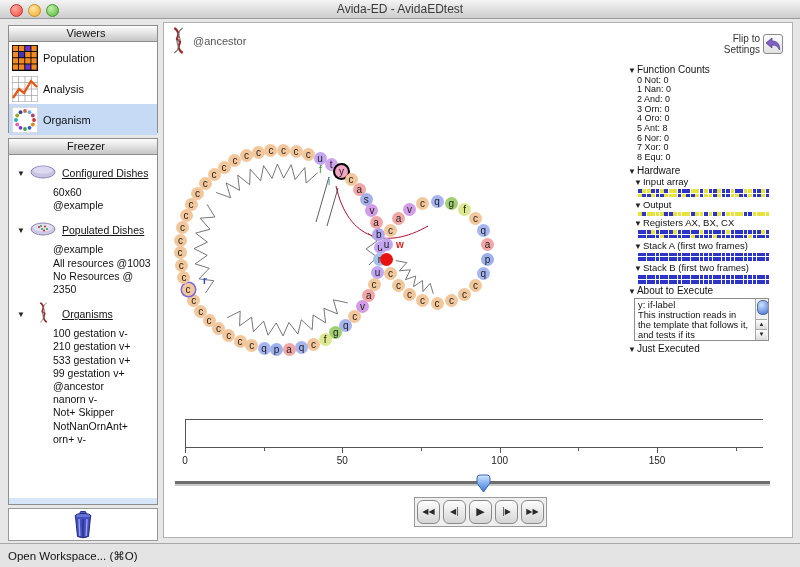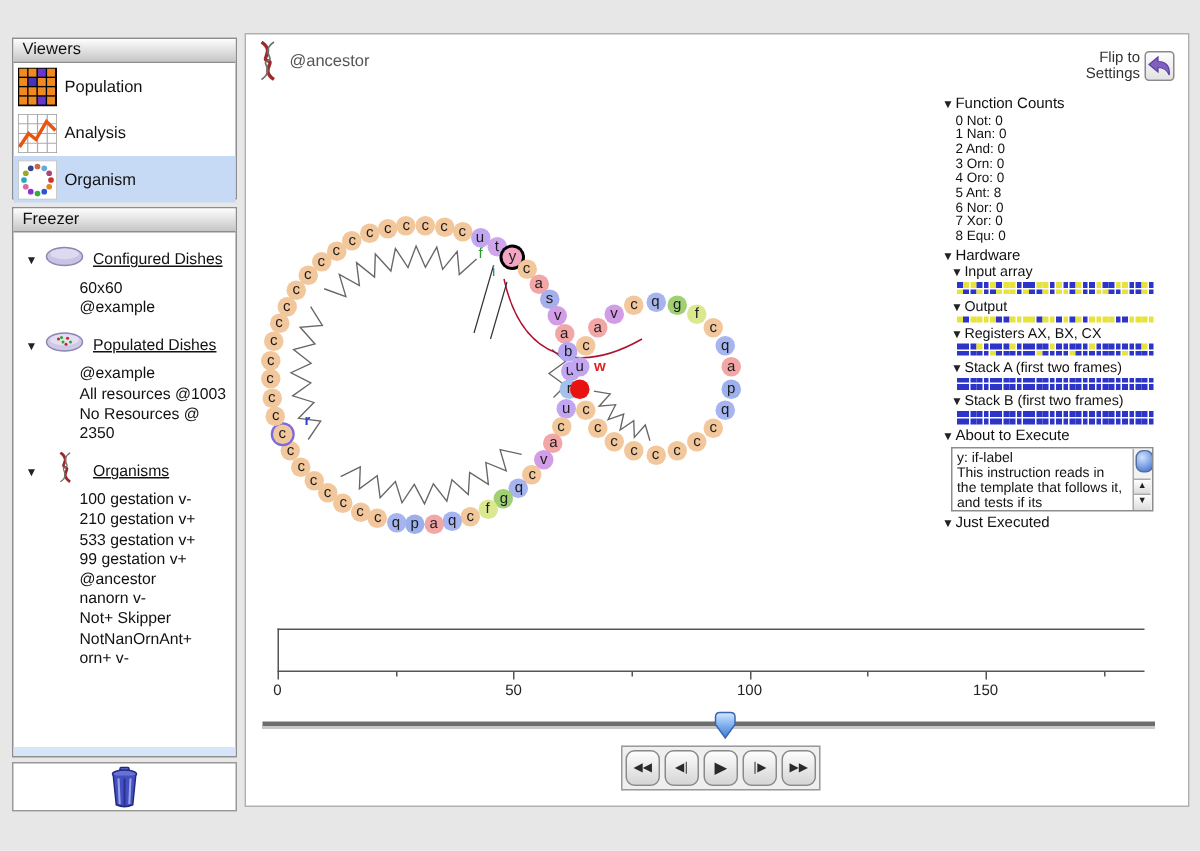--- a/index.html
+++ b/index.html
@@ -9,21 +9,21 @@
   .titlebar{position:absolute;left:0;top:0;width:800px;height:18px;
     background:linear-gradient(#f4f4f4,#cdcdcd);border-bottom:1px solid #9a9a9a;}
   .light{position:absolute;top:3.5px;width:11px;height:11px;border-radius:50%;}
   .light.red{left:10px;background:radial-gradient(circle at 35% 30%,#ffa9a0,#ee4a41);border:1px solid #c8352e;}
   .light.yellow{left:28px;background:radial-gradient(circle at 35% 30%,#ffe9a8,#f5a623);border:1px solid #cf8c1d;}
   .light.green{left:46px;background:radial-gradient(circle at 35% 30%,#c4f0a8,#53b438);border:1px solid #46962f;}
   .wtitle{position:absolute;left:0;top:2px;width:100%;text-align:center;font-size:12px;color:#3a3a3a;}
   
   .panel{position:absolute;left:8px;width:150px;background:#fff;border:1px solid #8d8d8d;box-sizing:border-box;}
   .panel-header{height:16px;background:linear-gradient(#fdfdfd,#c6c6c6);border-bottom:1px solid #8d8d8d;
-    font-size:11px;color:#111;padding:1px 0 0 6px;box-sizing:border-box;}
+    font-size:11px;color:#111;padding:1px 0 0 6px;box-sizing:border-box;text-align:center;}
   #viewers-panel{top:25px;height:108px;}
   #freezer-panel{top:138px;height:367px;}
   .viewer-item{height:31px;display:flex;align-items:center;padding-left:3px;}
   .viewer-item.sel{background:#c6daf5;}
   .viewer-item .vicon{width:26px;height:26px;flex:0 0 26px;}
   .viewer-item .vlabel{font-size:11px;color:#111;margin-left:5px;}
   .fz-group{display:flex;align-items:center;margin-top:7px;height:22px;}
   .fz-tri{width:12px;margin-left:8px;font-size:8px;color:#222;}
   .fz-ico{width:28px;text-align:center;}
   .fz-label{font-size:10.5px;color:#111;margin-left:5px;text-decoration:underline;}
@@ -80,20 +80,26 @@
   .pb-btn{width:23px;height:24px;margin:0 1.5px;border:1px solid #8a8a8a;border-radius:6px;
     background:linear-gradient(#fdfdfd,#d5d5d5);font-size:8px;color:#2a2a2a;text-align:center;
     line-height:22px;padding:0;cursor:pointer;font-family:"DejaVu Sans",sans-serif;}
   .pb-btn.play{font-size:11px;}
 </style>
 </head>
 <body>
 
 <div id="win">
 
+  <div class="titlebar">
+    <span class="light red"></span>
+    <span class="light yellow"></span>
+    <span class="light green"></span>
+    <div class="wtitle">Avida-ED - AvidaEDtest</div>
+  </div>
 
   <div id="viewers-panel" class="panel">
     <div class="panel-header">Viewers</div>
     <div id="viewers-list">
         <div class="viewer-item">
           <span class="vicon"><svg width="26" height="26" viewBox="0 0 26 26">
               <rect width="26" height="26" fill="#000"></rect>
               <rect x="0.8" y="0.8" width="5.3" height="5.3" fill="#f08a1e"></rect>
               <rect x="7" y="0.8" width="5.3" height="5.3" fill="#f08a1e"></rect>
               <rect x="13.200000000000001" y="0.8" width="5.3" height="5.3" fill="#6a35cc"></rect>
@@ -407,14 +413,17 @@
   </div>
 
   <div id="playback">
       <button class="pb-btn">◀◀</button>
       <button class="pb-btn">◀|</button>
       <button class="pb-btn play">▶</button>
       <button class="pb-btn">|▶</button>
       <button class="pb-btn">▶▶</button>
     </div>
 
+  <div id="statusbar">
+    <span>Open Workspace... (⌘O)</span>
+  </div>
 
 </div>
 
 </body></html>

